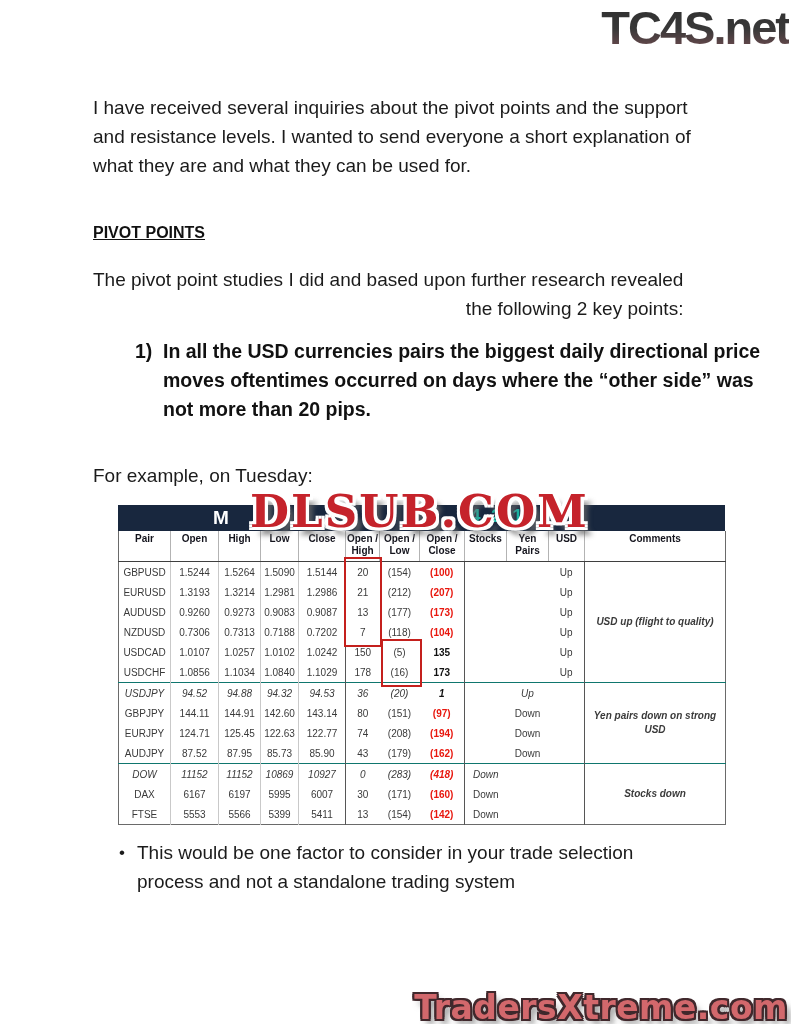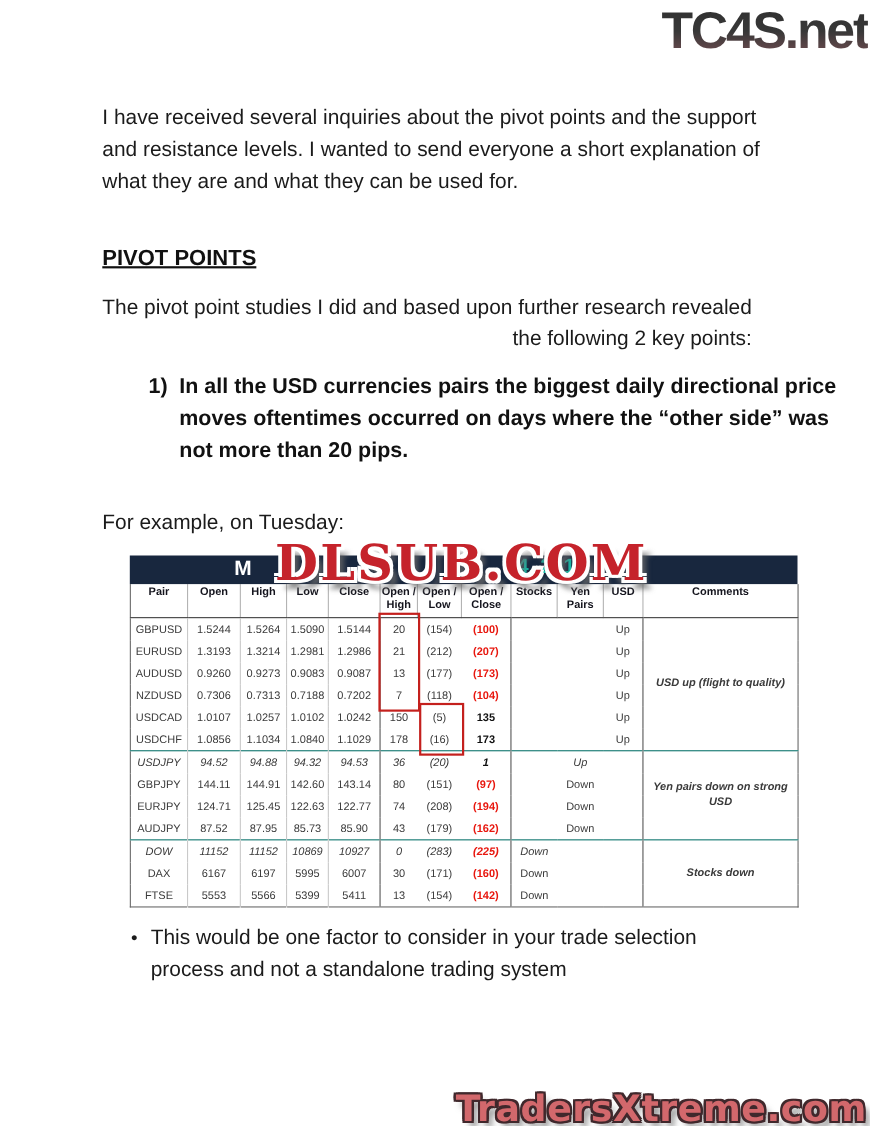--- a/index.html
+++ b/index.html
@@ -9,21 +9,21 @@
   
   .doc-title{position:absolute;top:10px;left:0;width:728px;margin:0;text-align:center;
              font-weight:400;font-size:40px;color:#000;letter-spacing:0;}
   .tc4s{position:absolute;top:0px;right:2px;font-size:47px;font-weight:bold;letter-spacing:-2px;
         background:linear-gradient(180deg,#2e2e2e 0%,#383838 52%,#61474a 82%,#8c6a66 100%);
         -webkit-background-clip:text;background-clip:text;color:transparent;}
 
   
   .block{position:absolute;left:93px;font-size:19px;line-height:29px;color:#1b1b1b;}
   .intro{top:93px;}
-  .heading{position:absolute;left:93px;top:224px;font-size:20px;font-weight:bold;
+  .heading{position:absolute;left:93px;top:224px;font-size:16px;font-weight:bold;
            text-decoration:underline;color:#111;}
   .para2{top:265px;text-align:right;}
   .point{position:absolute;left:135px;top:337px;display:flex;font-size:19.5px;font-weight:bold;
          line-height:29px;color:#111;}
   .point .num{width:28px;flex:none;}
   .example{position:absolute;left:93px;top:465px;font-size:19px;color:#1b1b1b;}
 
   
   .stats{position:absolute;left:118px;top:505px;width:607px;}
   .tbar{position:relative;height:26px;background:#18273e;}
@@ -278,21 +278,21 @@
         </tr>
 
         <tr class="gstart">
           <td class="c-pair">DOW</td>
           <td class="c-num">11152</td>
           <td class="c-num">11152</td>
           <td class="c-num">10869</td>
           <td class="c-close">10927</td>
           <td class="c-oh">0</td>
           <td class="c-ol">(283)</td>
-          <td class="c-oc red">(225)</td>
+          <td class="c-oc red">(418)</td>
           <td class="c-st down">Down</td>
           <td class="c-yen"></td>
           <td class="c-usd"></td>
           <td class="c-com cred" rowspan="3">Stocks down</td>
         </tr>
         <tr>
           <td class="c-pair">DAX</td>
           <td class="c-num">6167</td>
           <td class="c-num">6197</td>
           <td class="c-num">5995</td>

